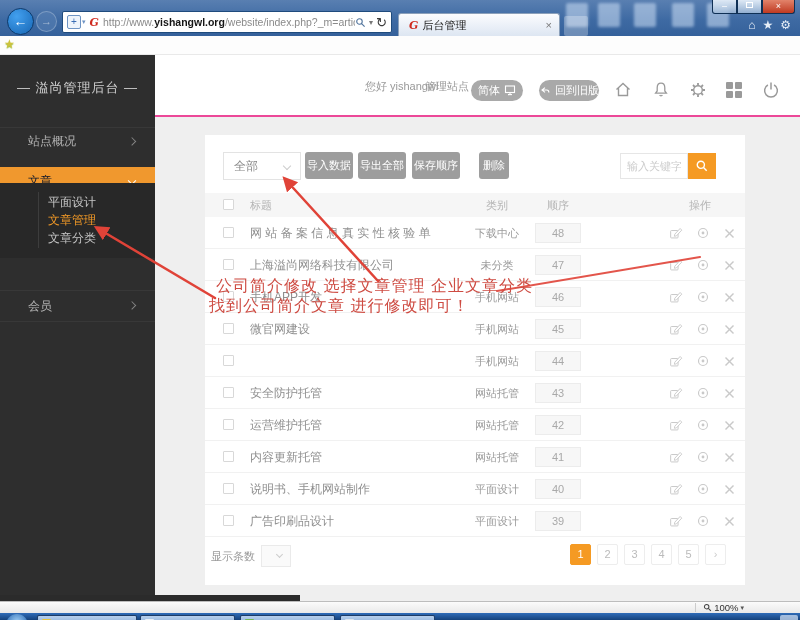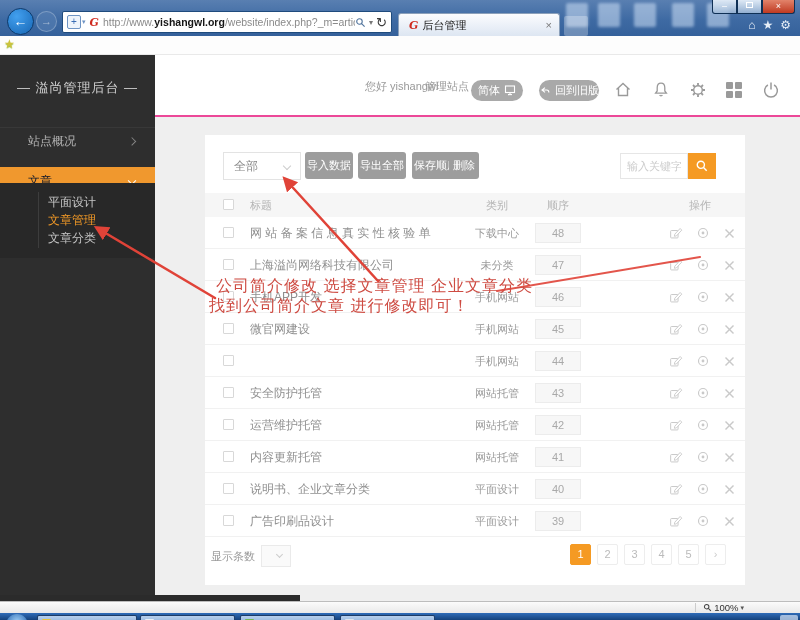--- a/index.html
+++ b/index.html
@@ -99,21 +99,21 @@
 
   
   .card{position:absolute;left:50px;top:80px;width:540px;height:450px;background:#fff;}
   .filter{position:absolute;left:18px;top:17px;width:78px;height:28px;border:1px solid #e3e3e3;
     font-size:12px;color:#888;line-height:26px;padding-left:10px;background:#fff;}
   .filter .fchev{position:absolute;right:10px;top:10px;width:6px;height:6px;
     border-right:1.5px solid #ccc;border-bottom:1.5px solid #ccc;transform:rotate(45deg);}
   .gbtn{position:absolute;top:17px;height:27px;background:#9d9d9d;border-radius:3px;
     color:#fff;font-size:11px;text-align:center;line-height:27px;}
   .gbtn.b0{left:100px;width:48px;}.gbtn.b1{left:153px;width:48px;}
-  .gbtn.b2{left:207px;width:48px;}.gbtn.b3{left:244px;width:30px;}
+  .gbtn.b2{left:207px;width:48px;}.gbtn.b3{left:274px;width:30px;}
   .search{position:absolute;left:415px;top:18px;width:68px;height:26px;border:1px solid #e6e6e6;
     font-size:11px;color:#999;padding:0 6px;outline:none;font-family:inherit;}
   .search::placeholder{color:#ccc;}
   .searchbtn{position:absolute;left:483px;top:18px;width:28px;height:26px;background:#f59a23;
     display:flex;align-items:center;justify-content:center;border:none;}
   .thead{position:absolute;left:0;top:58px;width:540px;height:24px;background:#f6f6f6;
     font-size:11px;color:#b3b3b3;}
   .cb{position:absolute;width:11px;height:11px;border:1px solid #d8d8d8;background:#fff;
     border-radius:1px;}
   .thead .cb{left:18px;top:6px;}
@@ -240,20 +240,24 @@
       <span class="chev down"></span>
     </div>
 
     <div class="submenu">
       <span class="subline"></span>
       <div class="subitem s0">平面设计</div>
       <div class="subitem s1 active">文章管理</div>
       <div class="subitem s2">文章分类</div>
     </div>
 
+    <div class="sbitem i3">
+      <span>会员</span>
+      <span class="chev"></span>
+    </div>
   </div>
 
   <div class="main">
     <div class="mheader">
       <span class="greet">您好 yishangwl</span>
       <span class="manage">管理站点：</span>
 
       <div class="pill lang">
         <span>简体</span>
         <svg width="12" height="11" viewBox="0 0 12 11">
@@ -486,21 +490,21 @@
       </svg>
       <svg width="13" height="13" viewBox="0 0 13 13">
         <line x1="2.5" y1="2.5" x2="10.5" y2="10.5" stroke="#c9c9c9" stroke-width="1.4"></line>
         <line x1="10.5" y1="2.5" x2="2.5" y2="10.5" stroke="#c9c9c9" stroke-width="1.4"></line>
       </svg>
     </span>
   </div>
 
   <div class="trow">
     <span class="cb"></span>
-    <span class="rtitle">说明书、企业文章分类</span>
+    <span class="rtitle">说明书、手机网站制作</span>
     <span class="rcat">平面设计</span>
     <span class="rord">40</span>
     <span class="ract">
       <svg width="14" height="14" viewBox="0 0 17 15">
         <rect x="2" y="4.5" width="9" height="9" rx="1" fill="none" stroke="#c9c9c9" stroke-width="1.2"></rect>
         <path d="M7 9 L13.5 2 L15.5 4 L9 11 L6.5 11.5 Z" fill="#fff" stroke="#c9c9c9" stroke-width="1.1"></path>
       </svg>
       <svg width="14" height="14" viewBox="0 0 15 15">
         <circle cx="7.5" cy="7.5" r="4.8" fill="none" stroke="#c9c9c9" stroke-width="1.2"></circle>
         <circle cx="7.5" cy="7.5" r="1.5" fill="#c9c9c9"></circle>

